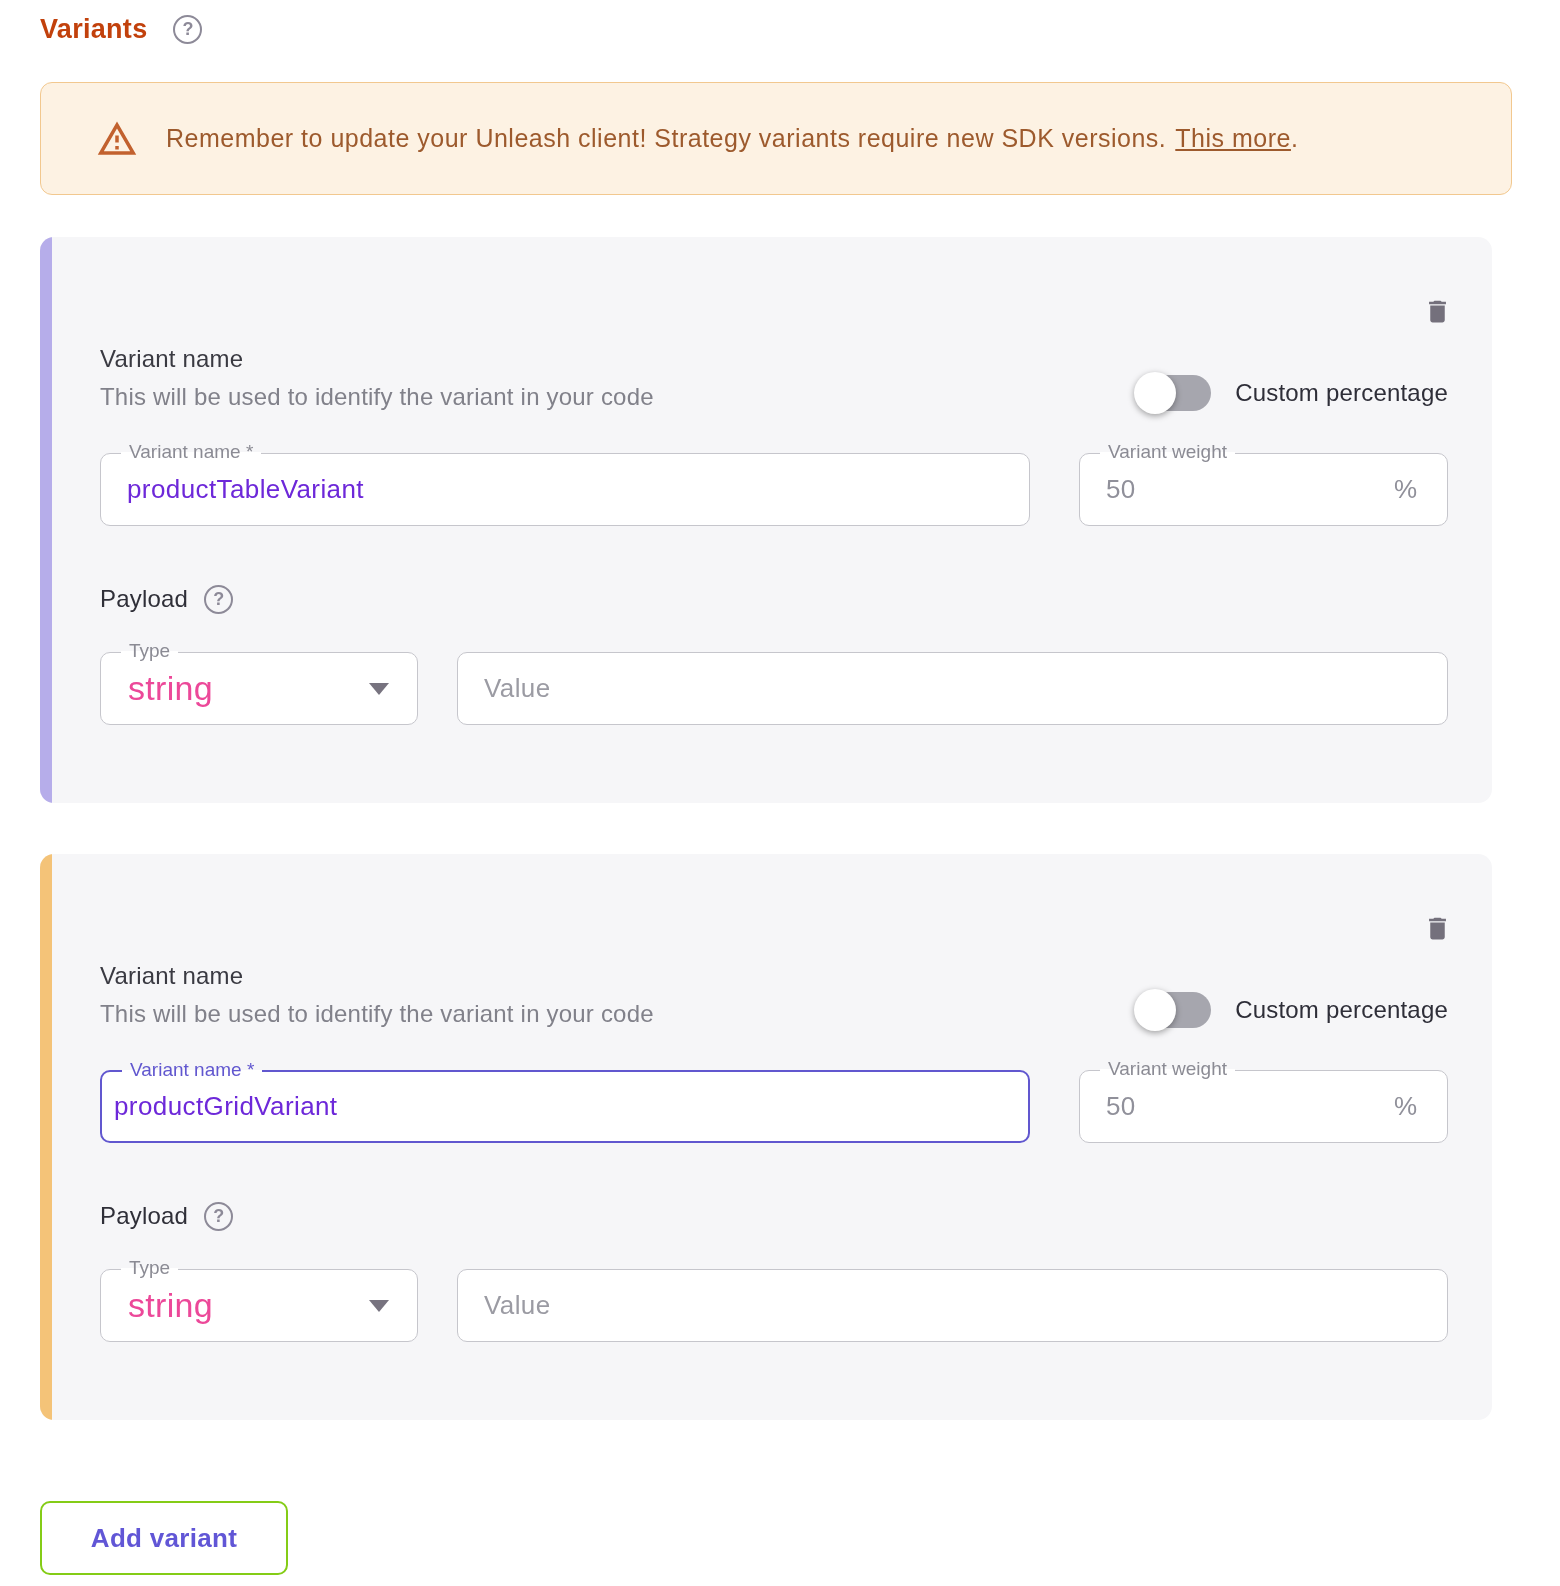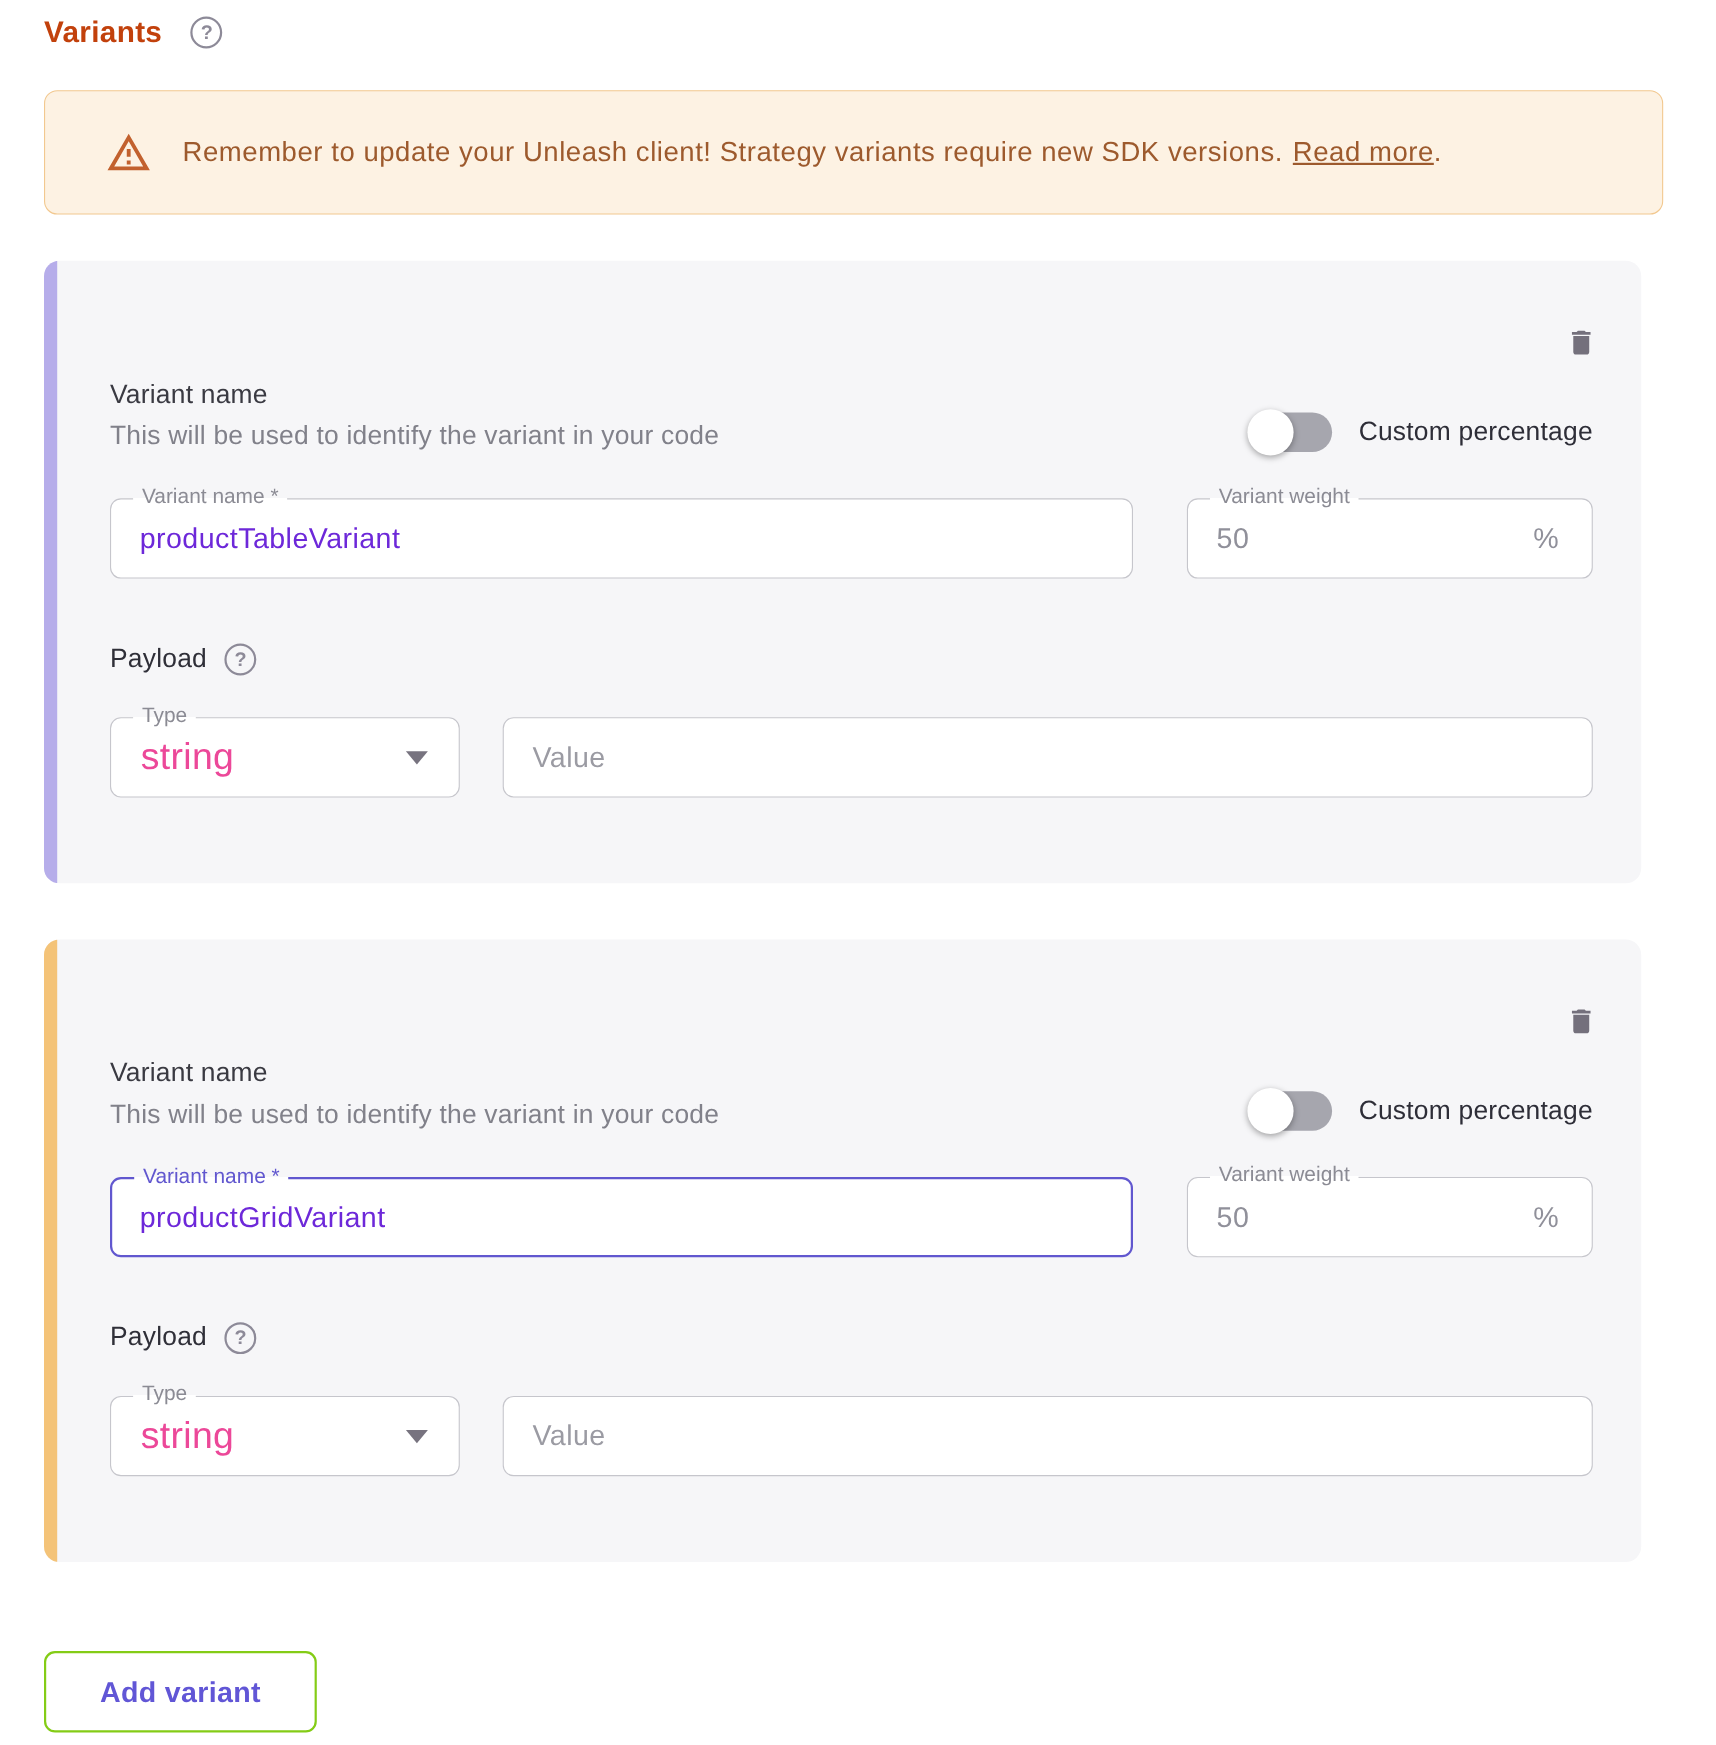--- a/index.html
+++ b/index.html
@@ -46,21 +46,21 @@
     color:#8b8b94; background:linear-gradient(#f6f6f8 52%, #ffffff 52%); white-space:nowrap; }
   .field input { border:none; outline:none; background:transparent; width:100%; height:100%;
     padding:0 26px; font-family:inherit; font-size:26px; color:#6d28d9; letter-spacing:.4px; }
   .field input::placeholder { color:#9b9ba3; opacity:1; }
   .name-field { flex:1 1 auto; }
   .weight-field { width:369px; flex:0 0 auto;gap:32px; }
   .weight-field input { color:#90909a; }
   .weight-suffix { font-size:26px; color:#90909a; padding-right:30px; }
   .field.focused { border:2px solid #6157cf; }
   .field.focused .field-label { color:#6157cf; }
-  .field.focused input { padding:0 25px; }
+  .field.focused input { padding:0 12px; }
 
   
   .payload-row { margin-top:56px; display:flex; align-items:center; gap:16px; height:34px; }
   .payload-label { font-size:24px; color:#2f2f38; letter-spacing:.2px; }
   .payload-fields { margin-top:36px; gap:39px; }
   .type-field { width:318px; flex:0 0 auto; justify-content:space-between; cursor:pointer; }
   .type-value { font-size:34px; color:#ec4899; padding-left:27px; letter-spacing:.3px; }
   .caret-down { width:0; height:0; border-left:10px solid transparent; border-right:10px solid transparent;
     border-top:12px solid #77737f; margin-right:28px; }
   .value-field { flex:1 1 auto; }
@@ -80,21 +80,21 @@
     <span class="help-icon">?</span>
   </div>
 
   <div class="banner">
     <span class="banner-icon">
       <svg width="42" height="42" viewBox="0 0 24 24" fill="#c2612e">
         <path d="M12 5.99L19.53 19H4.47L12 5.99M12 2L1 21h22L12 2zm1 14h-2v2h2v-2zm0-6h-2v4h2v-4z"></path>
       </svg>
     </span>
     <span class="banner-text">
-      <span>Remember to update your Unleash client! Strategy variants require new SDK versions.</span><a class="banner-link">Read more</a><span>.</span>
+      <span>Remember to update your Unleash client! Strategy variants require new SDK versions.</span><a class="banner-link">This more</a><span>.</span>
     </span>
   </div>
 
   
   <section class="variant-card card-1">
     <div class="accent-strip" style="background: rgb(182, 173, 234);"></div>
     <button class="delete-btn">
       <span>
         <svg width="29" height="33" viewBox="0 0 24 24" fill="#74707c">
           <path d="M6 19c0 1.1.9 2 2 2h8c1.1 0 2-.9 2-2V7H6v12zM19 4h-3.5l-1-1h-5l-1 1H5v2h14V4z"></path>

